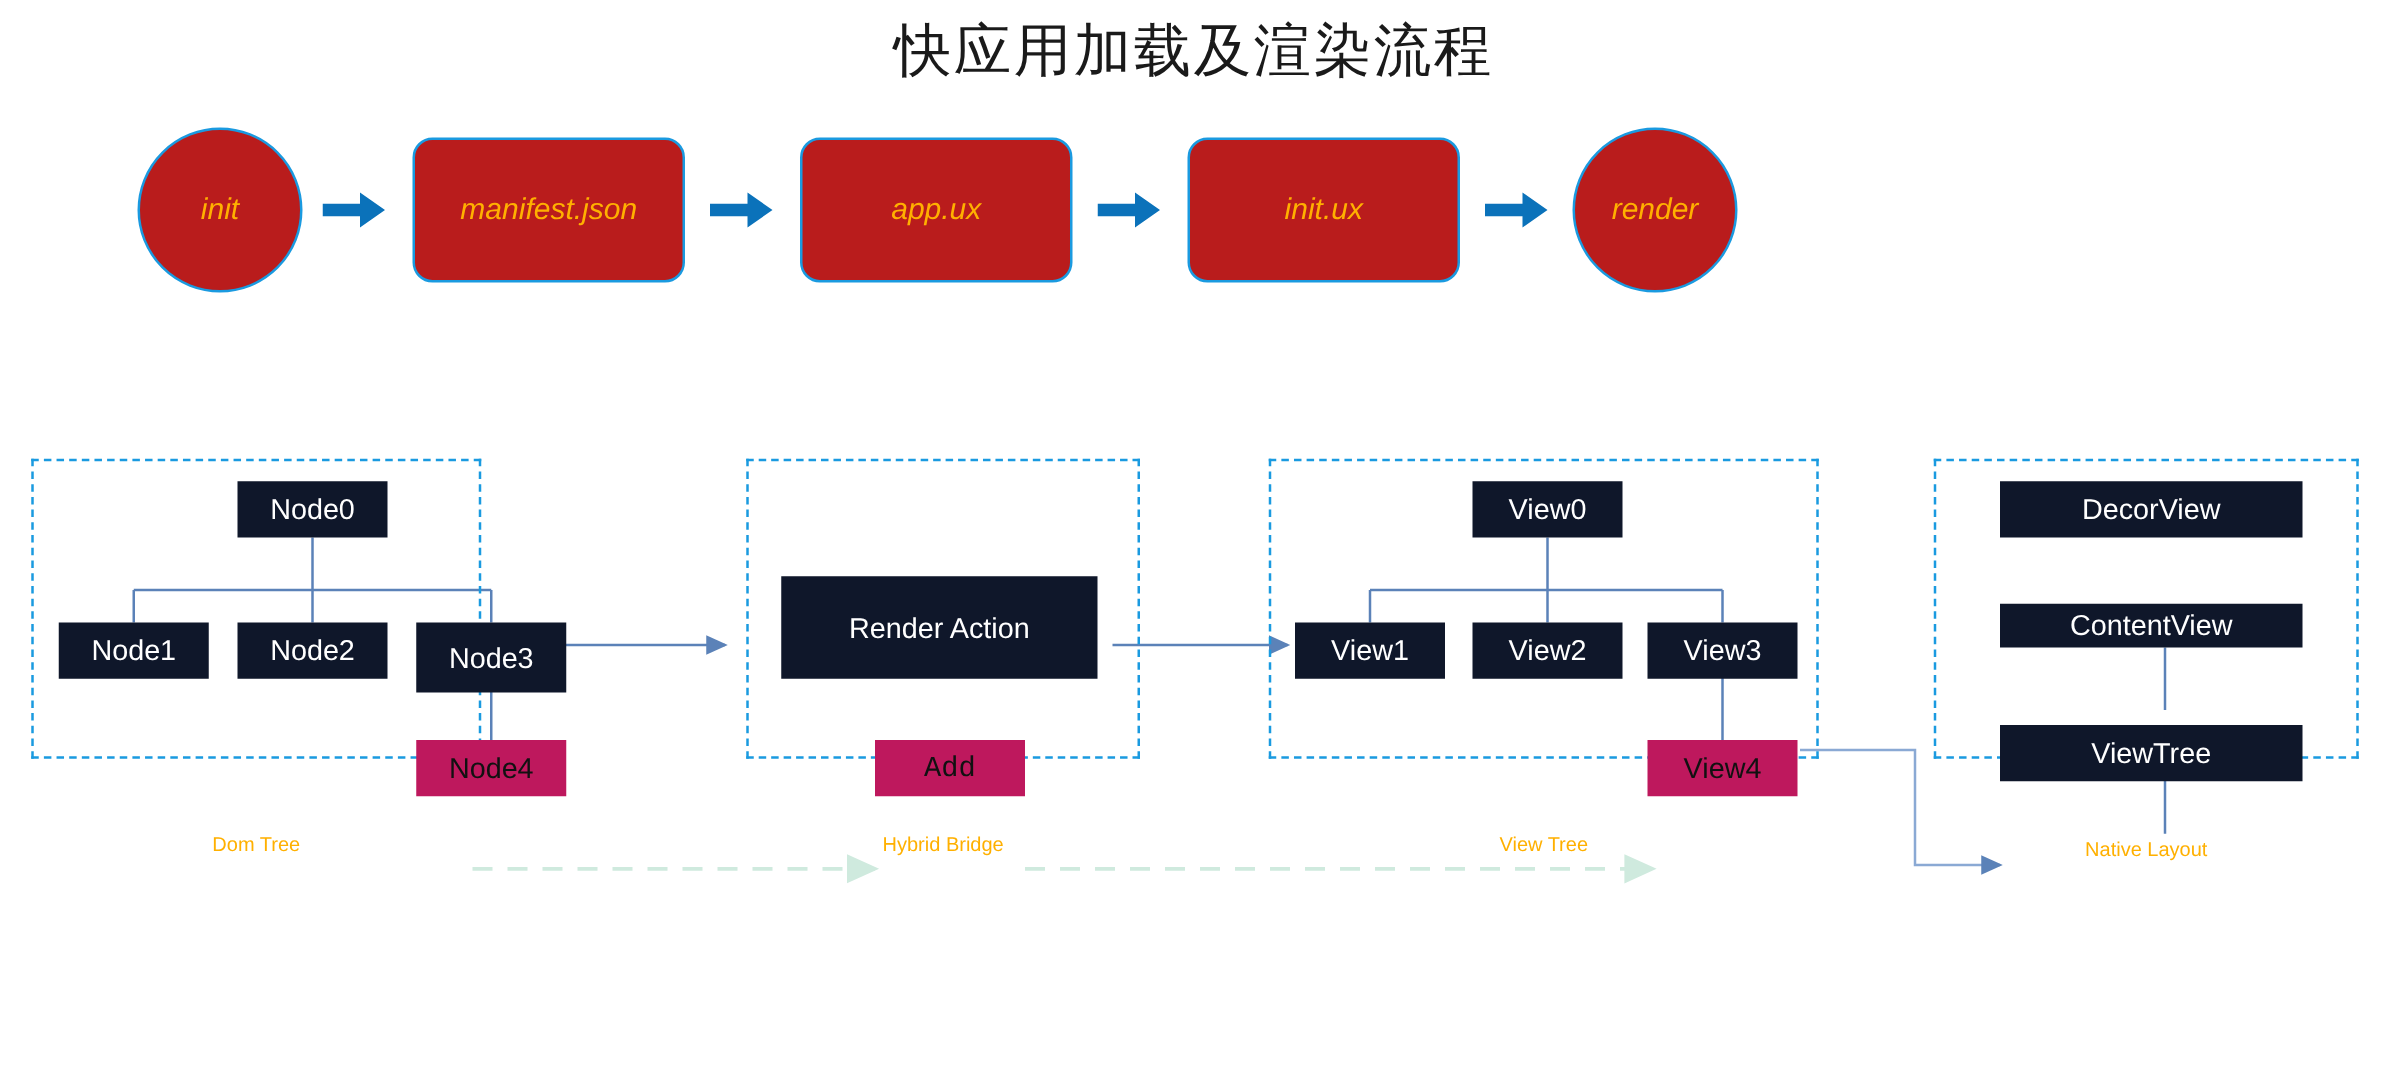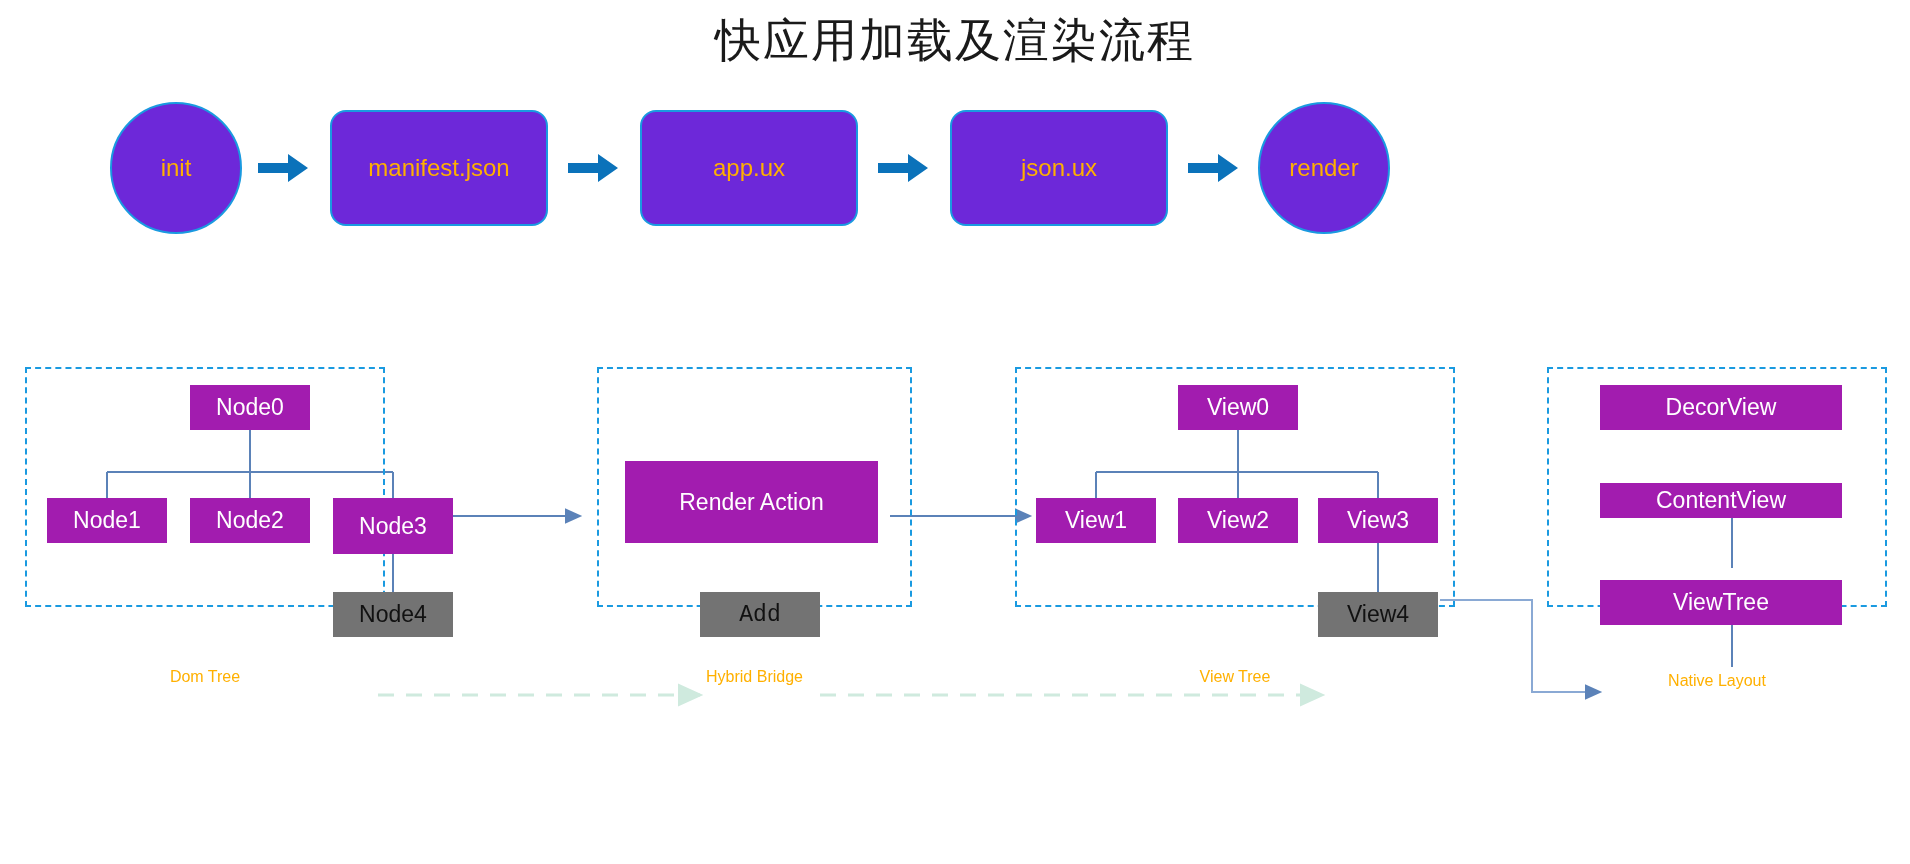--- a/index.html
+++ b/index.html
@@ -40,21 +40,22 @@
   }
   .flow-node {
     position: absolute;
     box-sizing: border-box;
     border: 2.5px solid #1a9ae0;
     display: flex;
     align-items: center;
     justify-content: center;
     color: #ffb000;
     font-size: 24px;
-    background: #6d28d9;
+    background: #b91c1c;
+    font-style: italic;
   }
   .flow-node.circle {
     border-radius: 50%;
   }
   .flow-node.rounded {
     border-radius: 16px;
   }
   .flow-arrow {
     position: absolute;
     top: 50%;
@@ -75,33 +76,33 @@
     text-align: center;
     color: #ffb000;
     font-size: 16px;
     white-space: nowrap;
   }
 
   
   .nbox {
     position: absolute;
     box-sizing: border-box;
-    background: #a21caf;
+    background: #0f172a;
     color: #ffffff;
     display: flex;
     align-items: center;
     justify-content: center;
     font-size: 23px;
     white-space: nowrap;
   }
   
   .mbox {
     position: absolute;
     box-sizing: border-box;
-    background: #737373;
+    background: #be185d;
     color: #111111;
     display: flex;
     align-items: center;
     justify-content: center;
     font-size: 23px;
     white-space: nowrap;
   }
 
   svg.overlay {
     position: absolute;
@@ -138,21 +139,21 @@
 
   <div class="flow-node rounded" style="left:640px; top:8px; width:218px; height:116px;">
     <span>app.ux</span>
   </div>
 
   <svg class="flow-arrow" style="left:878px;" viewBox="0 0 52 32">
     <path d="M0 11 L30 11 L30 2 L50 16 L30 30 L30 21 L0 21 Z" fill="#0b72ba"></path>
   </svg>
 
   <div class="flow-node rounded" style="left:950px; top:8px; width:218px; height:116px;">
-    <span>json.ux</span>
+    <span>init.ux</span>
   </div>
 
   <svg class="flow-arrow" style="left:1188px;" viewBox="0 0 52 32">
     <path d="M0 11 L30 11 L30 2 L50 16 L30 30 L30 21 L0 21 Z" fill="#0b72ba"></path>
   </svg>
 
   <div class="flow-node circle" style="left:1258px; top:0px; width:132px; height:132px;">
     <span>render</span>
   </div>
 </div>

